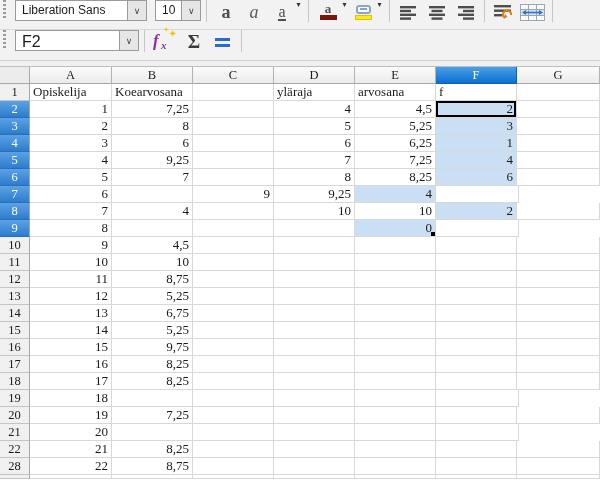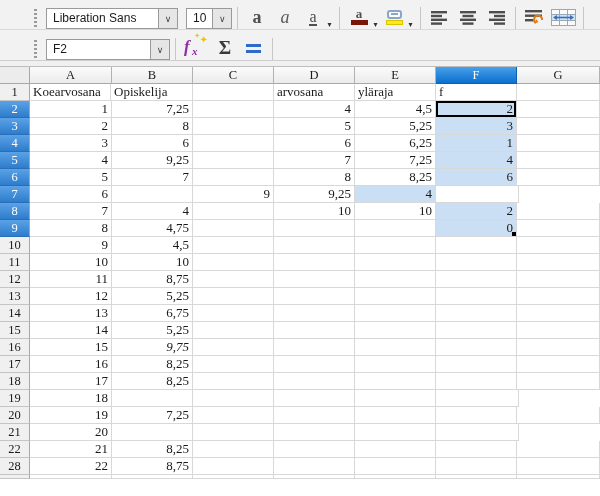--- a/index.html
+++ b/index.html
@@ -1,20 +1,20 @@
 <!DOCTYPE html>
 <html><head>
 <meta charset="utf-8">
 <style>
   html,body{margin:0;padding:0;}
   body{width:600px;height:496px;position:relative;overflow:hidden;
        font-family:"Liberation Sans",sans-serif;background:#fff;font-size:12px;color:#1a1a1a;}
 
   
-  .tb{position:absolute;left:0;right:0;background:#f2f2f2;display:flex;align-items:flex-end;box-sizing:border-box;padding-left:31px;}
+  .tb{position:absolute;left:0;right:0;background:#f2f2f2;display:flex;align-items:flex-start;box-sizing:border-box;}
   #toolbar{top:0;height:30px;border-bottom:1px solid #d9d9d9;}
   #formulabar{top:30px;height:31px;border-bottom:1px solid #cfcfcf;}
   #gapstrip{position:absolute;top:61px;left:0;right:0;height:6px;background:#f0f0f0;border-bottom:1px solid #bdbdbd;box-sizing:border-box;}
 
   .handle{width:3px;height:20px;margin:0 5px 0 3px;
           background:repeating-linear-gradient(to bottom,#9a9a9a 0 2px,transparent 2px 4px);}
   .sep{width:1px;height:22px;background:#c6c6c6;margin:0 5px;}
 
   .combo{display:flex;align-items:stretch;height:21px;background:#fff;border:1px solid #9a9a9a;box-sizing:border-box;}
   .combo .cval{padding:2px 6px 0 6px;white-space:nowrap;font-size:12px;}
@@ -42,21 +42,21 @@
   .fx{position:relative;width:26px;height:22px;}
   .fx .f{position:absolute;left:1px;top:0px;font-family:"Liberation Serif",serif;font-style:italic;font-weight:bold;font-size:17px;color:#8d2fa3;}
   .fx .x{position:absolute;left:9px;top:8px;font-family:"Liberation Serif",serif;font-style:italic;font-weight:bold;font-size:11px;color:#8d2fa3;}
   .fx .s1{position:absolute;right:1px;top:-3px;font-size:10px;color:#f2c200;}
   .fx .s2{position:absolute;right:9px;top:-5px;font-size:7px;color:#f2c200;}
   .sigma{font-size:19px;font-weight:bold;color:#3a3a3a;font-family:"Liberation Serif",serif;}
   .eqicon{display:flex;flex-direction:column;gap:3px;}
   .eqicon i{display:block;width:15px;height:3px;background:#2e6bc6;}
 
   .namebox{display:flex;height:21px;width:124px;background:#fff;border:1px solid #9a9a9a;box-sizing:border-box;margin-left:4px;}
-  .namebox .nval{flex:1;padding:2px 0 0 6px;font-size:12px;}
+  .namebox .nval{flex:1;padding:2px 0 0 6px;font-size:16px;}
   .namebox .carr{width:18px;background:#e6e6e6;border-left:1px solid #9a9a9a;display:flex;align-items:center;justify-content:center;color:#444;font-size:9px;}
   .finput{flex:1;height:23px;background:#fff;border:1px solid #9a9a9a;border-right:none;box-sizing:border-box;
           padding:3px 0 0 6px;font-size:12px;white-space:nowrap;overflow:hidden;}
 
   
   #grid{position:absolute;top:67px;left:0;right:0;bottom:0;background:#fff;
         font-family:"Liberation Serif",serif;font-size:13px;}
   .grow{display:flex;height:17px;}
   .corner{width:30px;box-sizing:border-box;background:#ececec;border-right:1px solid #a8a8a8;border-bottom:1px solid #a8a8a8;}
   .chead{box-sizing:border-box;background:linear-gradient(#fbfbfb,#ebebeb);border-right:1px solid #b2b2b2;border-bottom:1px solid #a8a8a8;
@@ -217,25 +217,25 @@
       <div class="chead" style="width: 82px;">A</div>
       <div class="chead" style="width: 81px;">B</div>
       <div class="chead" style="width: 81px;">C</div>
       <div class="chead" style="width: 81px;">D</div>
       <div class="chead" style="width: 81px;">E</div>
       <div class="chead sel" style="width: 81px;">F</div>
       <div class="chead" style="width: 83px;">G</div>
     </div>
     <div class="grow">
       <div class="rhead">1</div>
+      <div class="cell al" style="width: 82px;">Opiskelija</div>
       <div class="cell al" style="width: 81px;">Koearvosana</div>
-      <div class="cell al" style="width: 82px;">Opiskelija</div>
       <div class="cell al" style="width: 81px;"></div>
+      <div class="cell al" style="width: 81px;">yläraja</div>
       <div class="cell al" style="width: 81px;">arvosana</div>
-      <div class="cell al" style="width: 81px;">yläraja</div>
       <div class="cell al" style="width: 81px;">f</div>
       <div class="cell al" style="width: 83px;"></div>
     </div>
     <div class="grow">
       <div class="rhead sel">2</div>
       <div class="cell ar" style="width: 82px;">1</div>
       <div class="cell ar" style="width: 81px;">7,25</div>
       <div class="cell ar" style="width: 81px;"></div>
       <div class="cell ar" style="width: 81px;">4</div>
       <div class="cell ar" style="width: 81px;">4,5</div>
@@ -297,21 +297,20 @@
       <div class="cell ar" style="width: 81px;">4</div>
       <div class="cell ar" style="width: 81px;"></div>
       <div class="cell ar" style="width: 81px;">10</div>
       <div class="cell ar" style="width: 81px;">10</div>
       <div class="cell ar sel" style="width: 81px;">2</div>
       <div class="cell ar" style="width: 83px;"></div>
     </div>
     <div class="grow">
       <div class="rhead sel">9</div>
       <div class="cell ar" style="width: 82px;">8</div>
-      <div class="cell ar" style="width: 81px;">4,75</div>
       <div class="cell ar" style="width: 81px;"></div>
       <div class="cell ar" style="width: 81px;"></div>
       <div class="cell ar" style="width: 81px;"></div>
       <div class="cell ar sel" style="width: 81px;">0<div class="fillhandle"></div></div>
       <div class="cell ar" style="width: 83px;"></div>
     </div>
     <div class="grow">
       <div class="rhead">10</div>
       <div class="cell ar" style="width: 82px;">9</div>
       <div class="cell ar" style="width: 81px;">4,5</div>
@@ -367,21 +366,21 @@
       <div class="cell ar" style="width: 81px;">5,25</div>
       <div class="cell ar" style="width: 81px;"></div>
       <div class="cell ar" style="width: 81px;"></div>
       <div class="cell ar" style="width: 81px;"></div>
       <div class="cell ar" style="width: 81px;"></div>
       <div class="cell ar" style="width: 83px;"></div>
     </div>
     <div class="grow">
       <div class="rhead">16</div>
       <div class="cell ar" style="width: 82px;">15</div>
-      <div class="cell ar" style="width: 81px; font-style: italic;">9,75</div>
+      <div class="cell ar" style="width: 81px;">9,75</div>
       <div class="cell ar" style="width: 81px;"></div>
       <div class="cell ar" style="width: 81px;"></div>
       <div class="cell ar" style="width: 81px;"></div>
       <div class="cell ar" style="width: 81px;"></div>
       <div class="cell ar" style="width: 83px;"></div>
     </div>
     <div class="grow">
       <div class="rhead">17</div>
       <div class="cell ar" style="width: 82px;">16</div>
       <div class="cell ar" style="width: 81px;">8,25</div>

